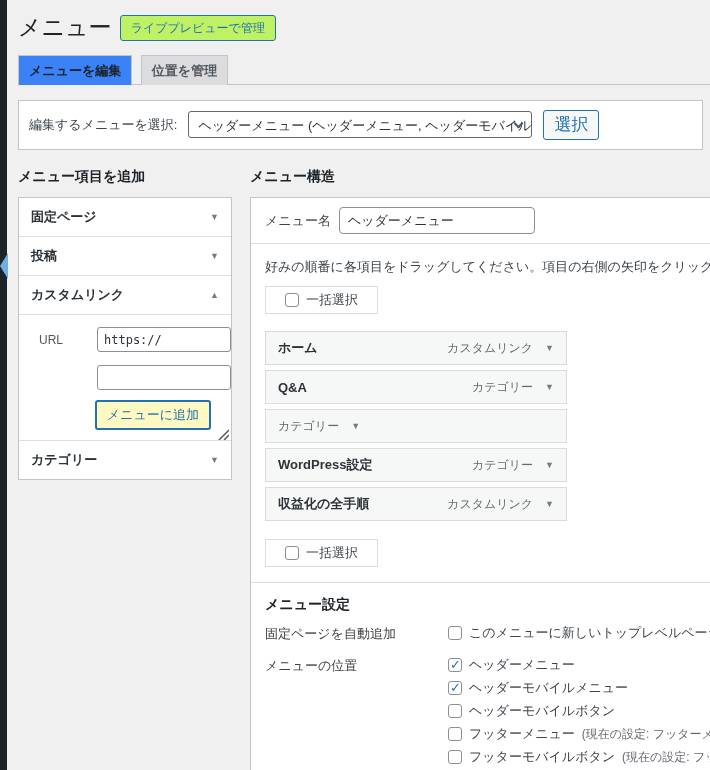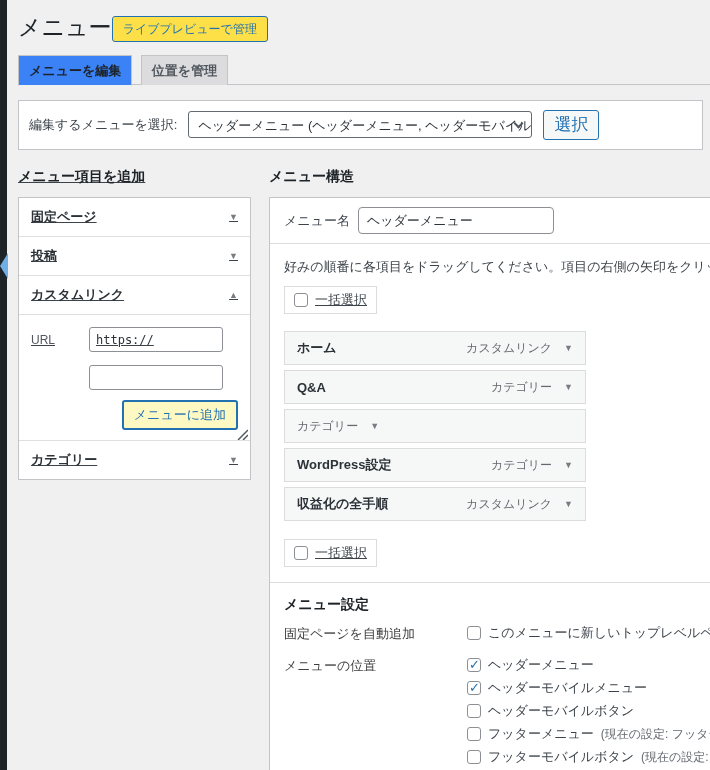--- a/index.html
+++ b/index.html
@@ -13,25 +13,25 @@
   
   .admin-strip { position:absolute; left:0; top:0; width:7px; height:770px; background:#1d2327; z-index:5; }
   .admin-strip .fold-arrow {
     position:absolute; left:0; top:253px; width:0; height:0;
     border-top:13px solid transparent; border-bottom:13px solid transparent;
     border-right:8px solid #72aee6;
   }
   #wrap { position:absolute; left:18px; top:0; width:692px; padding-top:14px; }
 
   
-  .title-row { display:flex; align-items:flex-end; }
+  .title-row { display:flex; align-items:center; gap:8px; }
   h1.page-title { font-size:23px; font-weight:400; color:#1d2327; line-height:1.2; }
   .page-title-action {
     display:inline-block; font-size:12px; line-height:1; padding:6px 10px;
-    background:#fde047; border:1px solid #2271b1; border-radius:3px; color:#2271b1;
+    background:#bef264; border:1px solid #2271b1; border-radius:3px; color:#2271b1;
     cursor:pointer; white-space:nowrap;
   }
 
   
   .nav-tab-wrapper { margin-top:12px; border-bottom:1px solid #c3c4c7; padding-left:0; height:31px; }
   .nav-tab {
     display:inline-block; position:relative; top:1px; margin-right:5px;
     padding:8px 10px 7px; font-size:13px; font-weight:700; line-height:1.1;
     background:#dcdcde; border:1px solid #c3c4c7; border-bottom:none; color:#50575e; cursor:pointer;
   }
@@ -54,34 +54,34 @@
   }
   .button-secondary {
     display:inline-block; padding:5px 10px; font-size:17px; line-height:1.1;
     background:#f6f7f7; border:1px solid #2271b1; border-radius:3px; color:#2271b1; cursor:pointer;
     white-space:nowrap;
   }
   a.blue-link { color:#2271b1; text-decoration:underline; cursor:pointer; }
 
   
   .columns { display:flex; margin-top:16px; align-items:flex-start; }
-  .left-col { width:233px; flex:none;text-decoration:underline; }
+  .left-col { width:214px; flex:none; }
   .right-col { width:520px; flex:none; margin-left:18px; }
   h2.col-heading { font-size:14px; font-weight:700; color:#1d2327; margin:2px 0 11px; }
 
   
   .accordion { background:#fff; border:1px solid #c3c4c7; }
   .acc-header {
     display:flex; align-items:center; justify-content:space-between;
     padding:10px 12px; border-bottom:1px solid #dfdfdf; cursor:pointer;
   }
   .acc-header:last-child { border-bottom:none; }
   .acc-title { font-weight:700; font-size:13px; color:#2c3338; }
   .acc-arrow { font-size:9px; color:#787c82; }
-  .acc-body { padding:12px 12px 6px; border-bottom:1px solid #dfdfdf; position:relative; }
+  .acc-body { padding:12px 20px 6px; border-bottom:1px solid #dfdfdf; position:relative; }
   .field-row { display:flex; align-items:center; margin-bottom:13px; }
   .field-label { width:58px; flex:none; color:#50575e; font-size:12px; }
   .text-input {
     height:25px; border:1px solid #8c8f94; border-radius:3px; background:#fff;
     padding:0 6px; font-size:13px; color:#2c3338; width:134px;
   }
   .url-input { font-family:"DejaVu Sans Mono","Liberation Mono",monospace; font-size:12px; }
   .stack-label { display:block; color:#50575e; font-size:12px; margin-bottom:5px; }
   .stack-input-row { margin-left:58px; margin-bottom:10px; }
   .add-btn-row { text-align:right; margin-bottom:4px; }
@@ -93,21 +93,21 @@
 
   
   .menu-panel { background:#fff; border:1px solid #c3c4c7; width:520px; }
   .name-row { display:flex; align-items:center; padding:9px 14px; border-bottom:1px solid #dcdcde; }
   .name-row .name-label { margin-right:8px; color:#3c434a; }
   .name-input { width:196px; height:27px; border:1px solid #8c8f94; border-radius:4px; padding:0 8px; font-size:13px; color:#2c3338; background:#fff; }
   .panel-body { padding:12px 14px 8px; }
   .drag-instruction { white-space:nowrap; color:#3c434a; margin:2px 0 10px; }
   .bulk-select {
     display:inline-flex; align-items:center; gap:7px;
-    border:1px solid #dcdcde; padding:4px 9px; background:#fff; cursor:pointer;text-decoration:underline;
+    border:1px solid #dcdcde; padding:4px 19px; background:#fff; cursor:pointer;
   }
   .checkbox {
     width:14px; height:14px; flex:none; background:#fff;
     border:1px solid #8c8f94; border-radius:3px; position:relative; cursor:pointer;
   }
   .checkbox.checked::after {
     content:"✓"; position:absolute; left:1px; top:-2px;
     color:#2271b1; font-size:13px; font-weight:700;
   }
   .items-list { margin-top:17px; }

